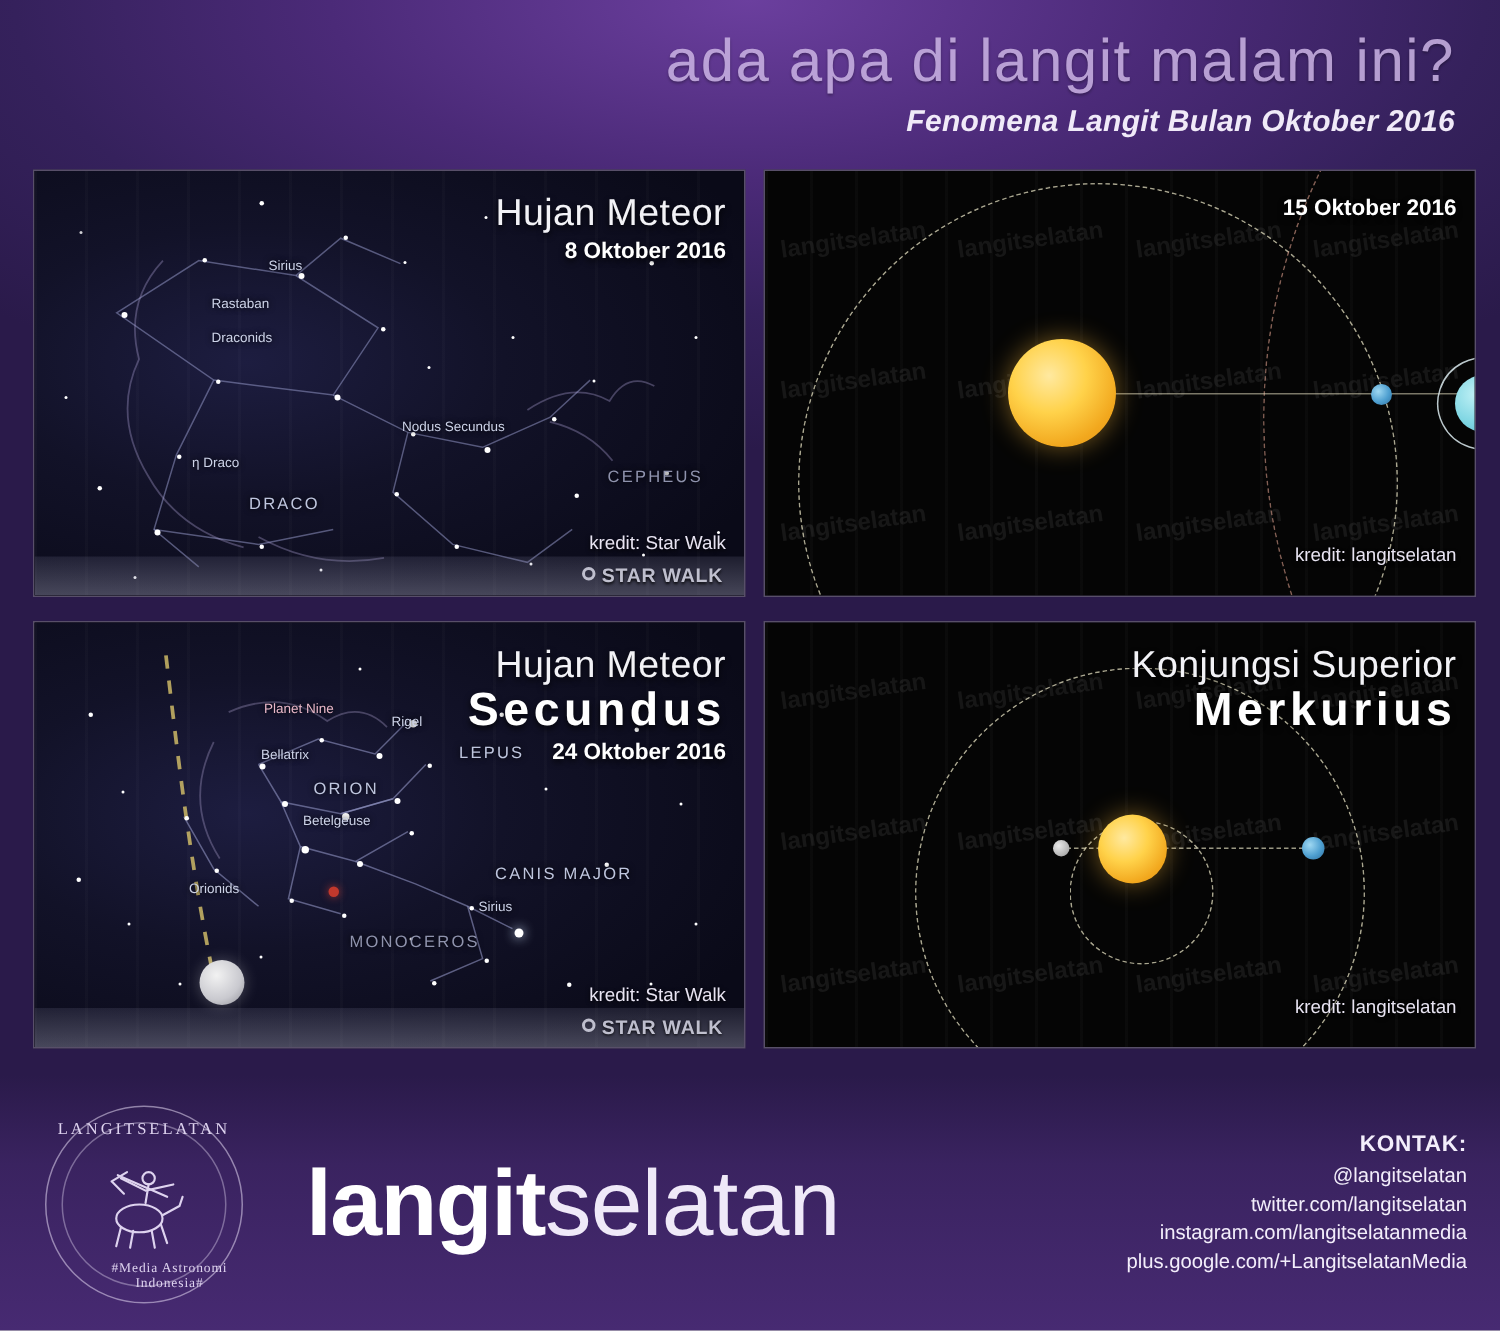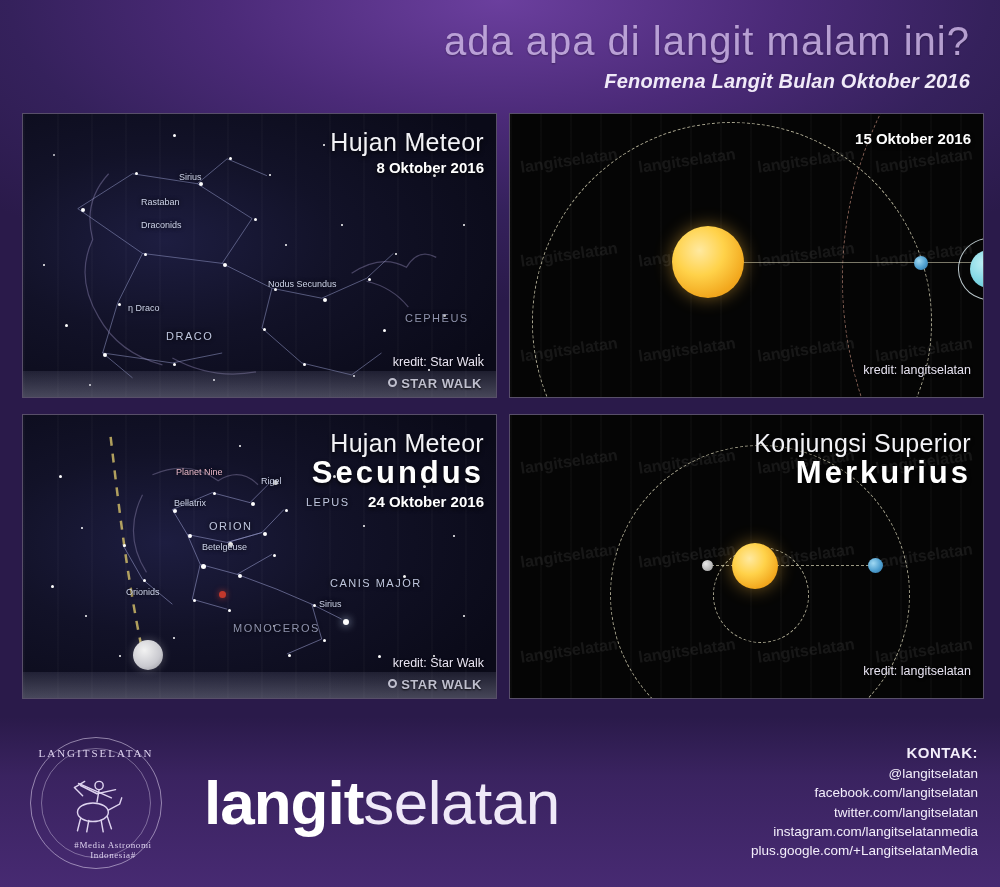--- a/index.html
+++ b/index.html
@@ -452,20 +452,19 @@
       </div>
     </div>
 
     <div class="brand">
       <b>langit</b><span>selatan</span>
     </div>
 
     <div class="contact">
       <div class="k">KONTAK:</div>
       <div>@langitselatan</div>
-      <div>facebook.com/langitselatan</div>
       <div>twitter.com/langitselatan</div>
       <div>instagram.com/langitselatanmedia</div>
       <div>plus.google.com/+LangitselatanMedia</div>
     </div>
   </div>
 
 </div>
 
 </body></html>

